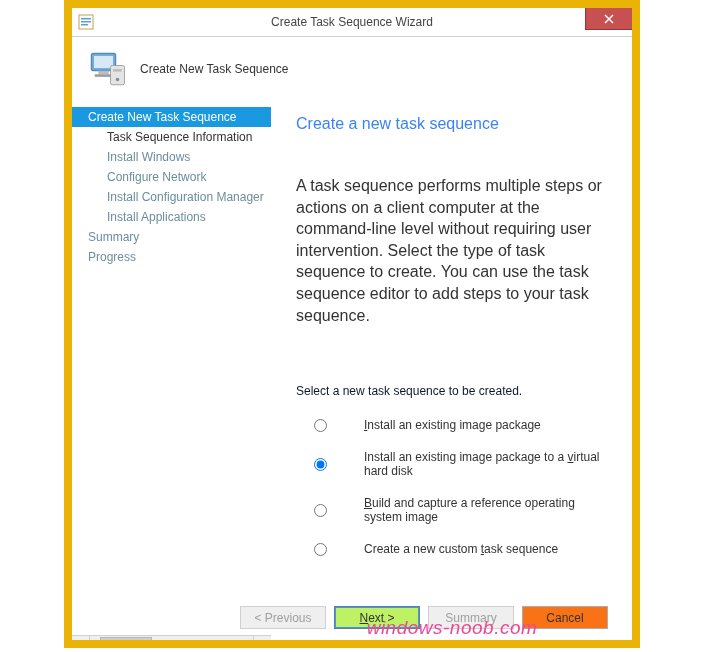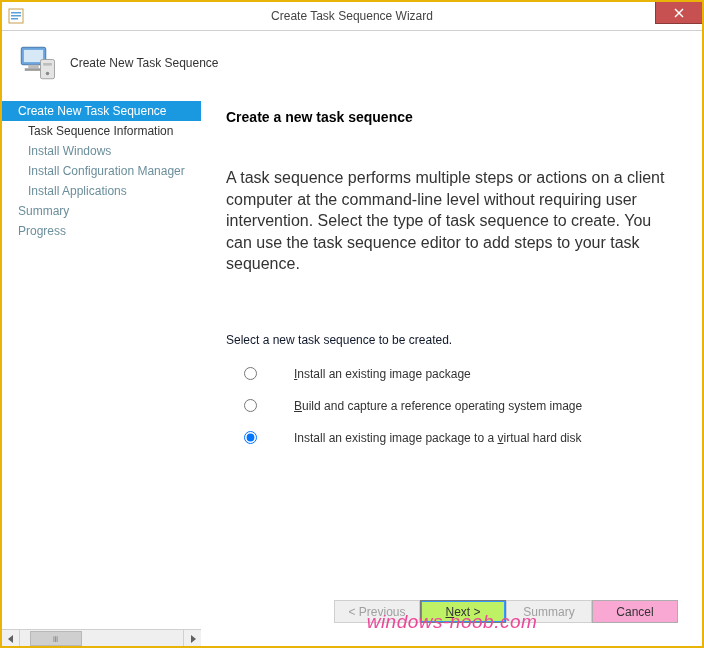--- a/index.html
+++ b/index.html
@@ -4,23 +4,23 @@
 <style>
   html, body {
     margin: 0;
     padding: 0;
     font-family: "Segoe UI", Tahoma, sans-serif;
     font-size: 12px;
     color: #333;
     background: #fff;
   }
   .screenshot {
-    width: 704px;
+    width: 576px;
     height: 648px;
-    border: 2px solid #eab308;
+    border: 8px solid #eab308;
     position: relative;
     box-sizing: border-box;
     background: #fff;
     margin: 0 auto;
     overflow: hidden;
   }
   
   .titlebar {
     height: 28px;
     background: #fff;
@@ -99,21 +99,21 @@
   }
   .nav-item {
     padding: 3px 8px 3px 16px;
     color: #6b8e9b;
     font-size: 12px;
     white-space: nowrap;
     overflow: hidden;
     cursor: default;
   }
   .nav-item.indent {
-    padding-left: 26px;
+    padding-left: 35px;
   }
   .nav-item.selected {
     background: #1a99e0;
     color: #fff;
   }
   .nav-item.active-step {
     color: #333;
   }
 
   
@@ -165,24 +165,23 @@
   
   .main {
     flex: 1 1 auto;
     padding: 10px 24px 0 24px;
     display: flex;
     flex-direction: column;
     position: relative;
     box-sizing: border-box;
   }
   .page-title {
-    color: #000000;
-    font-size: 14px;
+    color: #3b82f6;
+    font-size: 16px;
     margin: 4px 0 18px 0;
-    font-weight: bold;
   }
   .desc {
     color: #333;
     font-size: 16px;
     line-height: 1.35;
     margin: 24px 0 28px 0;
   }
   .prompt {
     font-size: 12px;
     color: #0f172a;
@@ -203,26 +202,27 @@
     margin: 0 8px 0 0;
   }
   .opt .u { text-decoration: underline; }
 
   
   .buttons {
     position: absolute;
     right: 24px;
     bottom: 24px;
     display: flex;
+    gap: 8px;
   }
   .btn {
     min-width: 86px;
     height: 23px;
     border: 1px solid #adadad;
-    background: #f9a8d4;
+    background: #f97316;
     font-family: inherit;
     font-size: 12px;
     color: #333;
     padding: 0 6px;
     cursor: pointer;
   }
   .btn.disabled {
     color: #a0a0a0;
     background: #efefef;
     border-color: #cfcfcf;
@@ -285,20 +285,21 @@
     <div class="header-title">Create New Task Sequence</div>
   </div>
 
   <div class="body">
 
     <div class="sidebar">
       <div class="nav">
         <div class="nav-item selected">Create New Task Sequence</div>
         <div class="nav-item indent active-step">Task Sequence Information</div>
         <div class="nav-item indent">Install Windows</div>
+        <div class="nav-item indent">Configure Network</div>
         <div class="nav-item indent">Install Configuration Manager</div>
         <div class="nav-item indent">Install Applications</div>
         <div class="nav-item">Summary</div>
         <div class="nav-item">Progress</div>
       </div>
 
       <div class="hscroll">
         <div class="arrow">
           <svg viewBox="0 0 8 8" width="8" height="8">
               <polygon points="6,0 6,8 1,4" fill="#606060"></polygon>
@@ -323,29 +324,35 @@
       <div class="prompt">Select a new task sequence to be created.</div>
 
       <div class="options">
         <label class="opt">
           <input type="radio" name="tsopt" style="">
           <span>
             <span></span><span class="u">I</span><span>nstall an existing image package</span>
           </span>
         </label>
         <label class="opt">
+          <input type="radio" name="tsopt" checked="" style="">
+          <span>
+            <span>Install an existing image package to a </span><span class="u">v</span><span>irtual hard disk</span>
+          </span>
+        </label>
+        <label class="opt">
           <input type="radio" name="tsopt" style="">
           <span>
             <span></span><span class="u">B</span><span>uild and capture a reference operating system image</span>
           </span>
         </label>
         <label class="opt">
-          <input type="radio" name="tsopt" checked="" style="">
+          <input type="radio" name="tsopt" style="">
           <span>
-            <span>Install an existing image package to a </span><span class="u">v</span><span>irtual hard disk</span>
+            <span>Create a new custom </span><span class="u">t</span><span>ask sequence</span>
           </span>
         </label>
       </div>
 
       <div class="buttons">
         <button class="btn disabled" disabled="">&lt; Previous</button>
         <button class="btn default"><span style="text-decoration:underline">N</span><span>ext &gt;</span></button>
         <button class="btn disabled" disabled="">Summary</button>
         <button class="btn">Cancel</button>
       </div>

